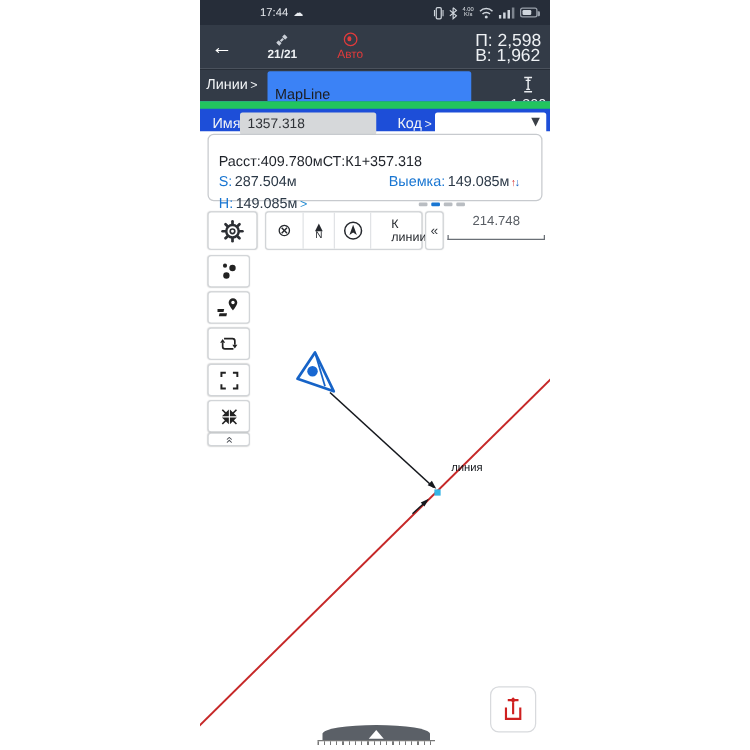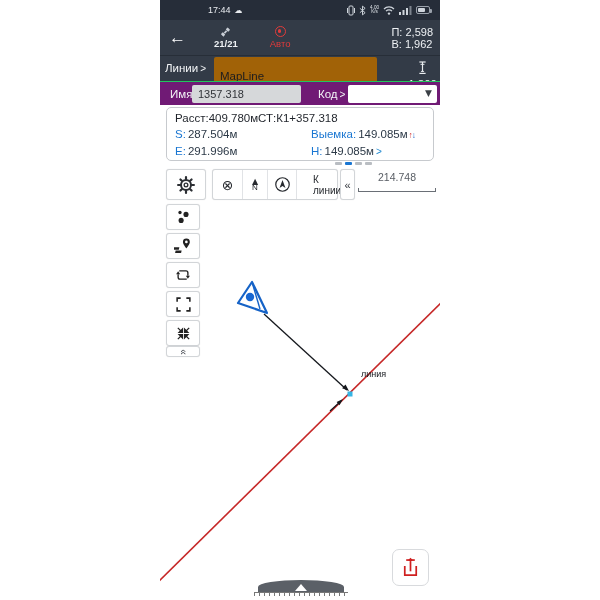--- a/index.html
+++ b/index.html
@@ -19,40 +19,40 @@
 
   
   .appbar{position:absolute;left:0;top:20px;width:280px;height:35px;background:#333b47;color:#eef1f4;
     display:flex;align-items:center;}
   .back{font-size:17px;margin:0 10px 0 9px;color:#fff;}
   .statcol{display:flex;flex-direction:column;align-items:center;line-height:11px;font-size:9.5px;}
   .sat-col{margin-left:18px;font-weight:bold;}
   .auto-col{margin-left:32px;color:#e23b3b;}
   .target{width:11px;height:11px;border:1.6px solid #e23b3b;border-radius:50%;position:relative;margin-bottom:1px;}
   .target::after{content:"";position:absolute;left:2.4px;top:2.4px;width:3.4px;height:3.4px;background:#e23b3b;border-radius:50%;}
-  .prec{margin-left:auto;margin-right:7px;display:flex;flex-direction:column;align-items:flex-start;font-size:11px;line-height:12px;text-align:right;}
+  .prec{margin-left:auto;margin-right:7px;display:flex;flex-direction:column;align-items:flex-start;font-size:14px;line-height:12px;text-align:right;}
 
   
   .row1{position:absolute;left:0;top:55px;width:280px;height:26px;background:#333b47;border-top:1px solid #272e38;}
-  .row2{position:absolute;left:0;top:81px;width:280px;height:24px;background:#701a75;border-top:1px solid #22c55e;}
+  .row2{position:absolute;left:0;top:81px;width:280px;height:24px;background:#1d4ed8;border-top:6px solid #22c55e;}
   .wlabel{color:#f2f4f6;font-size:11.5px;}
   .chev{font-size:10px;margin-left:2px;}
   .lines-lbl{position:absolute;left:5px;top:6px;}
   .input{position:absolute;font-size:11.5px;color:#1d1d1f;display:flex;align-items:center;padding-left:6px;}
-  .in-line{left:54px;top:1px;width:163px;height:38px;background:#a16207;border-radius:2px;}
+  .in-line{left:54px;top:1px;width:163px;height:38px;background:#3b82f6;border-radius:2px;}
   .antgrp{position:absolute;right:3px;top:4px;display:flex;align-items:center;color:#f2f4f6;font-size:11.5px;gap:3px;flex-direction:column;}
   .name-lbl{position:absolute;left:10px;top:6px;}
   .in-name{left:32px;top:3px;width:109px;height:18px;background:#d6d8da;border-radius:2px;font-size:11px;color:#303338;}
   .code-lbl{position:absolute;left:158px;top:6px;}
   .dropdown{position:absolute;left:188px;top:3px;width:89px;height:18px;background:#fff;border-radius:2px;}
   .caret{position:absolute;right:5px;top:3px;font-size:9px;color:#3a3f46;}
 
   
   .infocard{position:absolute;left:6px;top:107px;width:268px;height:54px;background:#fff;border:1px solid #c7cace;border-radius:5px;
-    padding:4px 8px;font-size:11.5px;color:#23272e;}
+    padding:16px 8px;font-size:11.5px;color:#23272e;}
   .dist{color:#1f232a;}
   .cgrid{display:grid;grid-template-columns:136px 1fr;grid-auto-rows:16.5px;margin-top:2px;align-items:center;}
   .klabel{color:#1976d2;}
   .kval{color:#2c3947;margin-left:2px;}
   .bluechev{color:#1e88d0;font-size:10px;margin-left:2px;}
   .cutfill{font-size:8.5px;letter-spacing:-1px;margin-left:1px;}
   .cutfill b{color:#d32f2f;font-weight:normal;}
   .cutfill i{color:#1a63c8;font-style:normal;}
   .pagedots{position:absolute;left:175px;top:162px;display:flex;gap:3px;}
   .pagedots span{width:7px;height:2.5px;background:#b9bdc2;border-radius:1px;}
@@ -197,21 +197,20 @@
     <div class="dropdown">
       <span class="caret dj">▼</span>
     </div>
   </div>
 
   <div class="infocard zup">
     <div class="dist">Расст:409.780мСТ:К1+357.318</div>
     <div class="cgrid">
       <div><span class="klabel">S:</span><span class="kval">287.504м</span></div>
       <div><span class="klabel">Выемка:</span><span class="kval">149.085м</span><span class="cutfill dj"><b>↑</b><i>↓</i></span></div>
-      <div><span class="klabel">E:</span><span class="kval">291.996м</span></div>
       <div><span class="klabel">H:</span><span class="kval">149.085м</span><span class="bluechev">&gt;</span></div>
     </div>
   </div>
   <div class="pagedots">
     <span></span>
         <span class="on"></span>
         <span></span>
         <span></span>
   </div>
 

